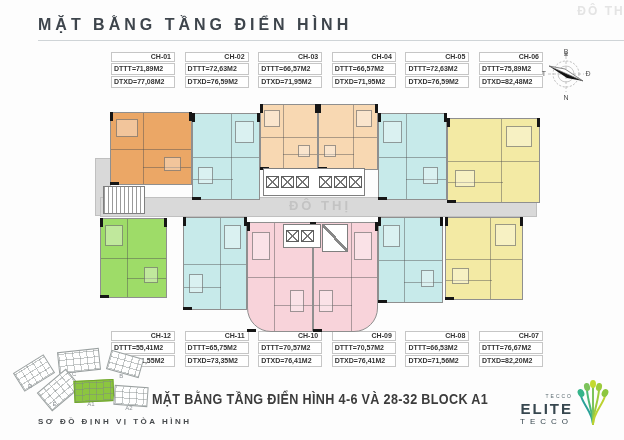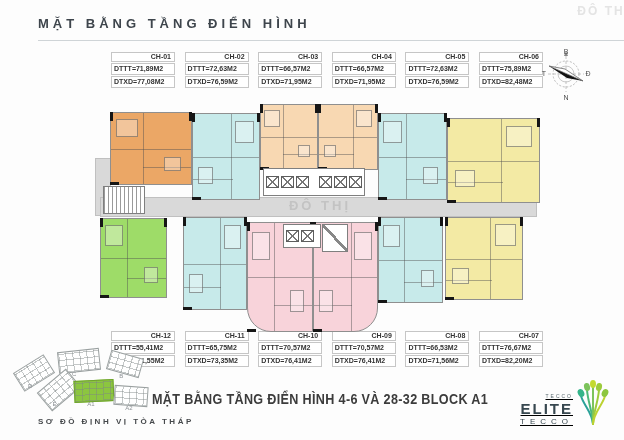--- a/index.html
+++ b/index.html
@@ -1,19 +1,19 @@
 <!DOCTYPE html>
 <html><head>
 <meta charset="utf-8">
 <style>
   html,body{margin:0;padding:0;background:#fff;font-family:"Liberation Sans",sans-serif;}
   #page{position:relative;width:624px;height:440px;background:#fdfdfd;overflow:hidden;}
 
   
-  #page-title{position:absolute;left:38px;top:16px;font-size:13px;font-weight:700;
+  #page-title{position:absolute;left:38px;top:16px;font-size:16px;font-weight:700;
     letter-spacing:4px;color:#3e454c;white-space:nowrap;}
   #header-rule{position:absolute;left:38px;right:0;top:40px;height:1px;background:#cfd4d7;}
   #corner-watermark{position:absolute;right:-6px;top:4px;font-size:12px;font-weight:700;
     letter-spacing:2px;color:#e4e4e4;}
 
   
   .label-row{position:absolute;left:111px;width:432px;display:flex;justify-content:space-between;}
   #labels-top{top:52px;}
   #labels-bottom{top:331px;}
   .label-box{width:64px;}
@@ -50,21 +50,21 @@
   #sitemap{position:absolute;left:14px;top:348px;width:140px;height:62px;}
   .bldg{position:absolute;border:1px solid #9aa0a0;background-color:#fff;background-image:
     repeating-linear-gradient(0deg,rgba(125,133,133,.45) 0 1px,transparent 1px 6px),
     repeating-linear-gradient(90deg,rgba(125,133,133,.45) 0 1px,transparent 1px 7px);}
   .bldg.hl{background-color:#8cc63f;border-color:#6fa32e;}
   .bldg-label{position:absolute;font-size:6px;color:#8d9296;}
   #sitemap-caption{position:absolute;left:38px;top:417px;font-size:8px;font-weight:700;
     letter-spacing:2.5px;color:#46494c;white-space:nowrap;}
 
   
-  #logo{position:absolute;right:14px;bottom:14px;display:flex;align-items:flex-end;gap:3px;text-decoration:underline;}
+  #logo{position:absolute;right:14px;bottom:14px;display:flex;align-items:flex-end;gap:3px;}
   #logo-text{text-align:right;line-height:1;}
   #logo-brand{font-size:5px;letter-spacing:2px;color:#5a6a70;margin-bottom:2px;}
   #logo-elite{font-size:15px;font-weight:700;letter-spacing:2px;color:#37474f;}
   #logo-city{font-size:8px;letter-spacing:5px;color:#37474f;margin-top:2px;}
 </style>
 </head>
 <body>
 
 <div id="page">
 
@@ -301,21 +301,21 @@
       <div class="bldg-label" style="left: 58px; top: 23px;">C</div>
       <div class="bldg" style="left: 94px; top: 6px; width: 32px; height: 18px; transform: rotate(16deg);"></div>
       <div class="bldg-label" style="left: 105.2px; top: 25px;">B</div>
       <div class="bldg" style="left: 26px; top: 30px; width: 36px; height: 22px; transform: rotate(-40deg);"></div>
       <div class="bldg-label" style="left: 38.6px; top: 53px;">E</div>
       <div class="bldg hl" style="left: 60px; top: 32px; width: 38px; height: 20px; transform: rotate(-3deg);"></div>
       <div class="bldg-label" style="left: 73.3px; top: 53px;">A1</div>
       <div class="bldg" style="left: 100px; top: 38px; width: 32px; height: 18px; transform: rotate(4deg);"></div>
       <div class="bldg-label" style="left: 111.2px; top: 57px;">A2</div>
     </div>
-  <div id="sitemap-caption">SƠ ĐỒ ĐỊNH VỊ TÒA THÁP</div>
+  <div id="sitemap-caption">SƠ ĐỒ ĐỊNH VỊ TÒA HÌNH</div>
 
   <div id="logo">
     <div id="logo-text">
       <div id="logo-brand">TECCO</div>
       <div id="logo-elite">ELITE</div>
       <div id="logo-city">TECCO</div>
     </div>
     <svg width="34" height="48" viewBox="0 0 34 48">
       <g fill="none" stroke-width="2" stroke-linecap="round">
         <path d="M17,46 C16,34 8,28 5,18" stroke="#2aa198"></path>

